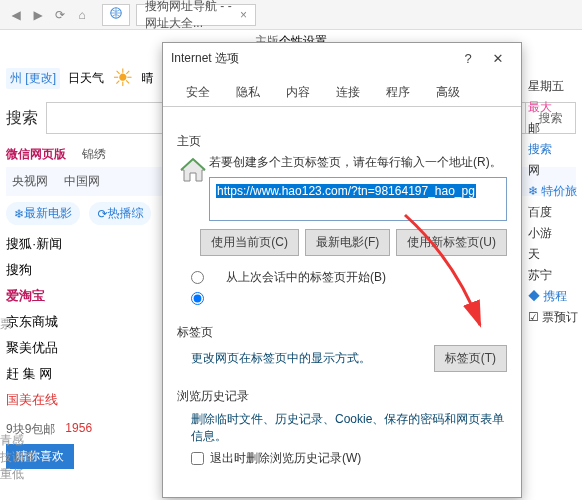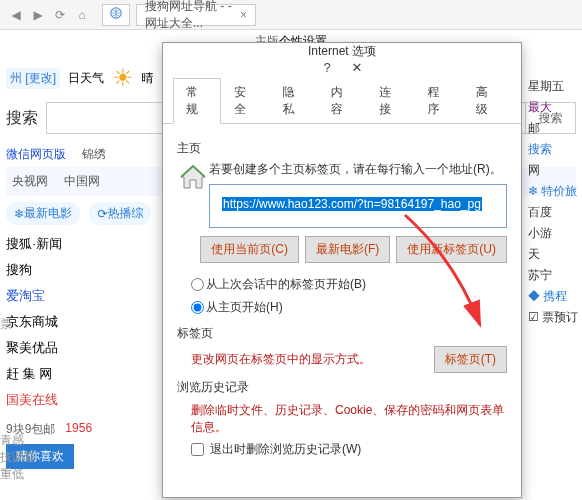--- a/index.html
+++ b/index.html
@@ -27,58 +27,58 @@
 .search-label { font-size: 16px; color: #333; margin-right: 8px; }
 .search-input { flex: 1; height: 32px; border: 1px solid #ccc; }
 .search-btn { width: 50px; height: 32px; background: #fff; border: 1px solid #ccc; border-left: none; color: #666; }
 
 .link-row { display: flex; gap: 16px; padding: 4px 0; color: #555; font-size: 13px; }
 .link-row span { cursor: pointer; }
 
 .sidebar-group { margin-top: 6px; }
 .sidebar-item { padding: 4px 0; font-size: 13px; }
 .c-blue { color: #2b7cd3; }
-.c-green { color: #1d4ed8; }
+.c-green { color: #be185d; font-weight: bold; }
 .c-red { color: #d33; }
 
 .pill { display: inline-flex; align-items: center; padding: 3px 8px; border-radius: 12px; background: #eef6ff; color: #2b7cd3; margin-right: 6px; font-size: 12px; }
 
 .right-links { position: absolute; right: 4px; top: 78px; display: flex; flex-direction: column; gap: 4px; color: #333; font-size: 13px; margin-left: 48px; }
 
 .stats-row { margin-top: 8px; display: flex; gap: 10px; color: #666; }
 .stats-row span:nth-child(2), .stats-row span:nth-child(3) { color: #d33; }
 .tab-like { margin-top: 6px; }
 .tab-like-on { background: #2b7cd3; color: #fff; padding: 4px 10px; display: inline-block; }
 
 
 .dialog { position: absolute; top: 42px; left: 162px; width: 360px; height: 456px; background: #fff; border: 1px solid #999; box-shadow: 0 4px 12px rgba(0,0,0,0.3); }
-.dlg-title { height: 30px; display: flex; align-items: center; justify-content: space-between; padding: 0 8px; flex-direction: column; }
+.dlg-title { height: 30px; display: flex; align-items: center; justify-content: space-between; padding: 0 8px; }
 .dlg-title-text { color: #333; }
 .dlg-title-btns { display: flex; }
 .dlg-title-btns span { width: 30px; text-align: center; color: #444; font-size: 13px; }
 
 .dlg-tabs { display: flex; padding: 0 10px; border-bottom: 1px solid #ccc; margin-top: 4px; }
 .dlg-tab { padding: 5px 12px; color: #444; border: 1px solid transparent; position: relative; top: 1px; }
 .dlg-tab.active { border: 1px solid #ccc; border-bottom: 1px solid #fff; background: #fff; }
 
 .dlg-body { padding: 10px 14px; color: #333; }
-.group-label { margin: 6px 0 4px 0; color: #333; }
+.group-label { margin: 16px 0 4px 0; color: #333; }
 .homepage-row { display: flex; align-items: flex-start; margin-bottom: 8px; }
 .house-icon { width: 32px; height: 32px; }
 .hp-text { flex: 1; }
-.hp-textarea { margin-top: 6px; width: 100%; height: 44px; border: 1px solid #7a9fc8; padding: 12px; resize: none; }
+.hp-textarea { margin-top: 6px; width: 100%; height: 44px; border: 1px solid #7a9fc8; padding: 6px; resize: none; }
 .hp-url-sel { background: #0078d7; color: #fff; display: inline; padding: 0 1px; }
 
 .btn-row { display: flex; justify-content: flex-end; gap: 6px; margin: 6px 0 10px 0; }
-.btn { border: 1px solid #adadad; background: #e1e1e1; padding: 4px 10px; font-size: 12px; color: #c2410c; }
-
-.radio-row { display: flex; align-items: center; gap: 2px; padding: 3px 0; }
+.btn { border: 1px solid #adadad; background: #e1e1e1; padding: 4px 10px; font-size: 12px; color: #404040; }
+
+.radio-row { display: flex; align-items: center; gap: 22px; padding: 3px 0; }
 .radio-row input { margin: 0; }
 
-.desc { color: #b91c1c; padding: 2px 0; }
+.desc { color: #0c4a6e; padding: 2px 0; }
 .indent { margin-left: 14px; }
 .check-row { display: flex; align-items: center; gap: 6px; padding: 3px 0; }
 
 
 .arrow { position: absolute; top: 210px; left: 395px; pointer-events: none; }
 </style>
 </head>
 <body>
 
 <div class="browser-bar">
@@ -148,21 +148,21 @@
     <span>9块9包邮</span>
     <span>1956</span>
   </div>
   <div class="tab-like">
     <span class="tab-like-on">猜你喜欢</span>
   </div>
 </div>
 
 <div class="right-links">
   <span>星期五</span>
-  <span style="color:#701a75">最大</span>
+  <span style="color:#ec4899">最大</span>
   <span>邮</span>
   <span class="c-blue">搜索</span>
   <span>网</span>
   <span class="c-blue">❄ <span>特价旅</span></span>
   <span>百度</span>
   <span>小游</span>
   <span>天</span>
   <span>苏宁</span>
   <span class="c-blue">◆ <span>携程</span></span>
   <span>☑ <span>票预订</span></span>
@@ -170,21 +170,20 @@
 
 <div class="dialog">
   <div class="dlg-title">
     <span class="dlg-title-text">Internet 选项</span>
     <div class="dlg-title-btns">
       <span>?</span>
       <span>✕</span>
     </div>
   </div>
   <div class="dlg-tabs">
-    <div class="dlg-tab active">常规</div>
     <div class="dlg-tab">安全</div>
     <div class="dlg-tab">隐私</div>
     <div class="dlg-tab">内容</div>
     <div class="dlg-tab">连接</div>
     <div class="dlg-tab">程序</div>
     <div class="dlg-tab">高级</div>
   </div>
   <div class="dlg-body">
     <div class="group-label">主页</div>
     <div class="homepage-row">
@@ -204,21 +203,20 @@
       <button class="btn">最新电影(F)</button>
       <button class="btn">使用新标签页(U)</button>
     </div>
 
     <div class="radio-row indent">
       <input type="radio" name="st" style="">
       <span>从上次会话中的标签页开始(B)</span>
     </div>
     <div class="radio-row indent">
       <input type="radio" name="st" checked="" style="">
-      <span>从主页开始(H)</span>
     </div>
 
     <div class="group-label">标签页</div>
     <div style="display:flex;justify-content:space-between;align-items:center;">
       <span class="desc indent">更改网页在标签页中的显示方式。</span>
       <button class="btn">标签页(T)</button>
     </div>
 
     <div class="group-label">浏览历史记录</div>
     <div class="desc indent">删除临时文件、历史记录、Cookie、保存的密码和网页表单信息。</div>

